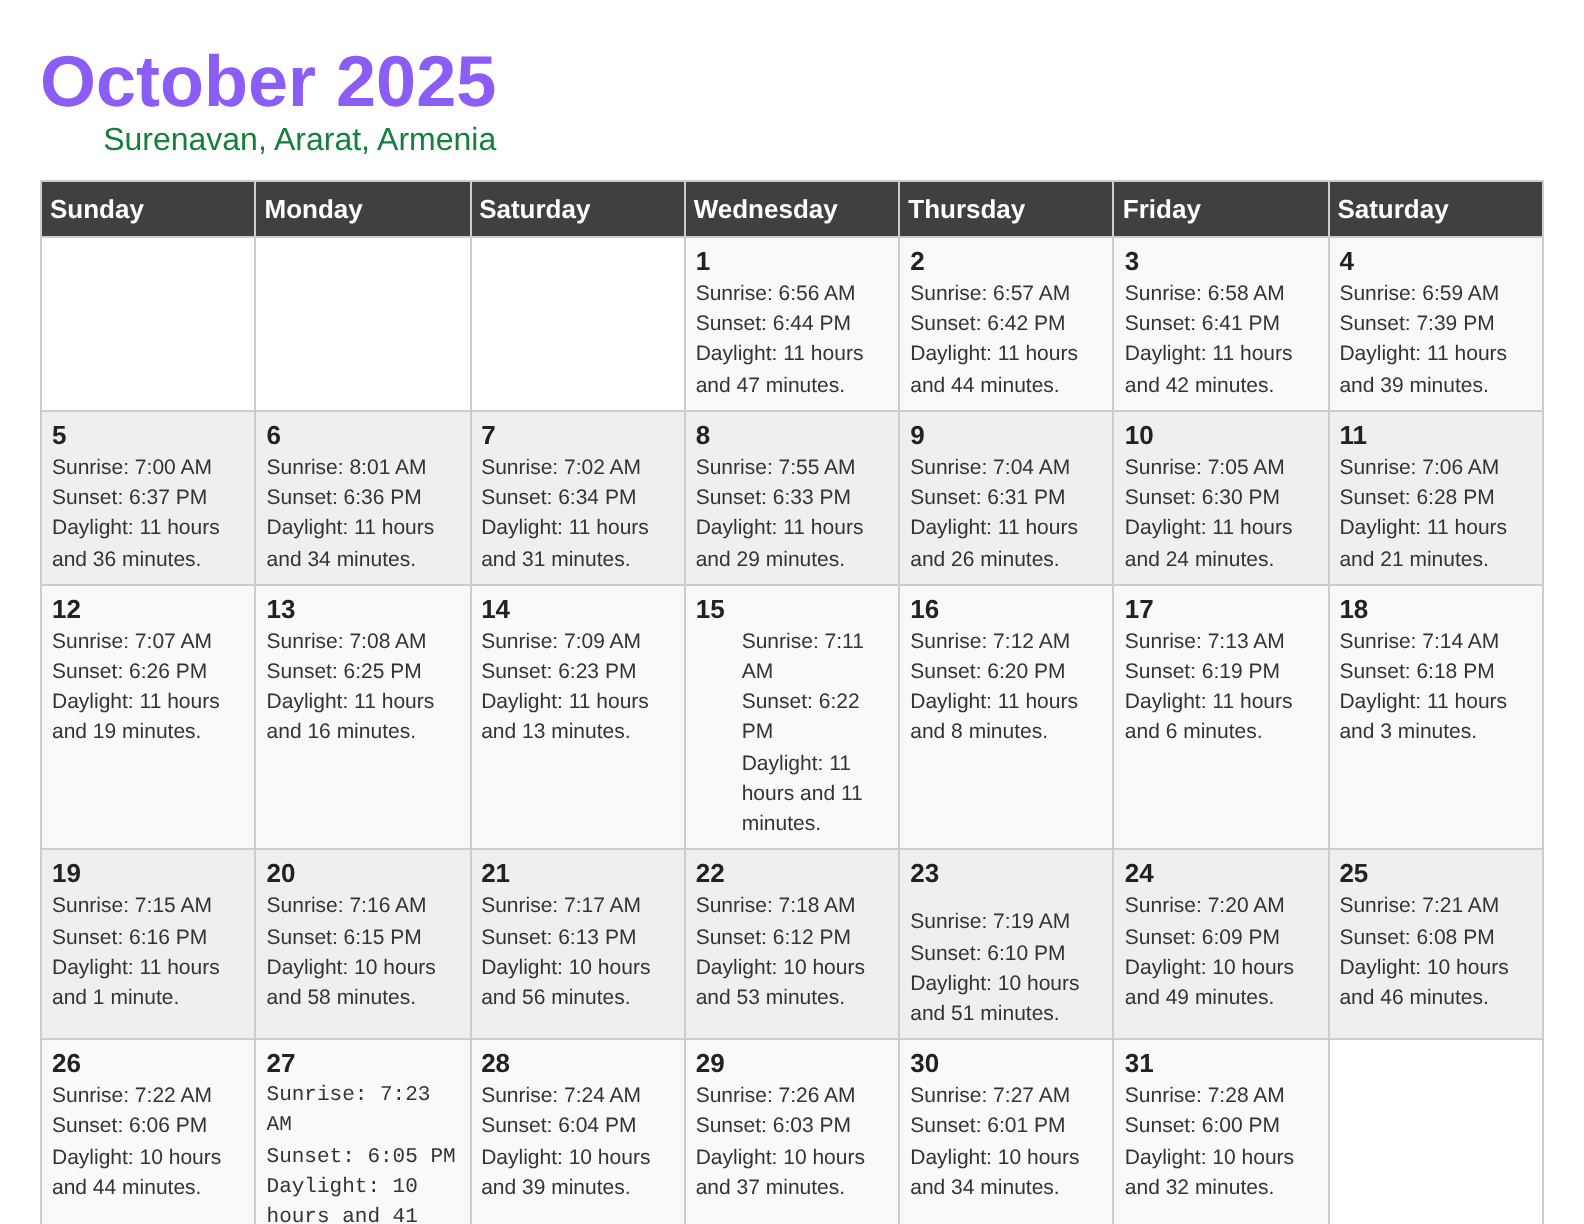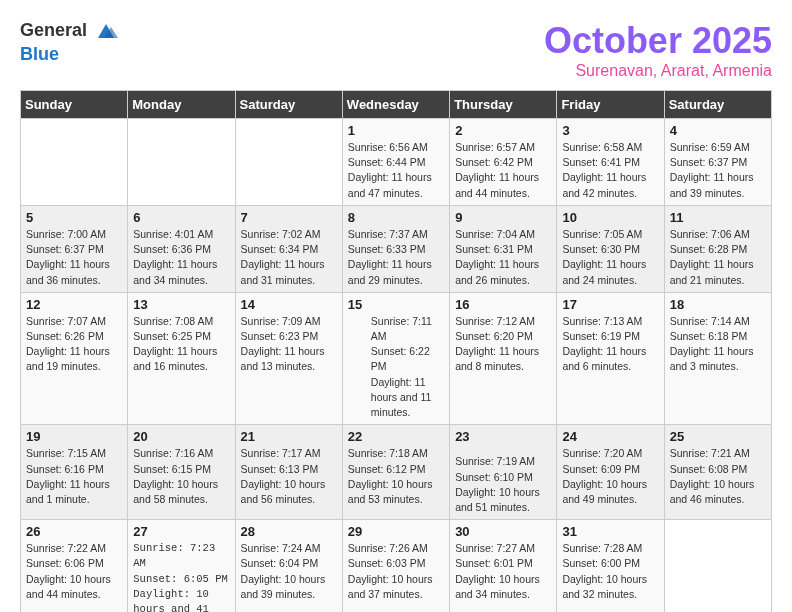--- a/index.html
+++ b/index.html
@@ -28,21 +28,21 @@
     .title-block {
       text-align: right;
     }
     .month-title {
       font-size: 36px;
       font-weight: bold;
       color: #8b5cf6;
     }
     .subtitle {
       font-size: 16px;
-      color: #ec4899;
+      color: #15803d;
     }
     .calendar {
       width: 100%;
       border-collapse: collapse;
       font-size: 11px;
     }
     .calendar thead tr th {
       background-color: #404040;
       color: #fff;
       padding: 6px 4px;
@@ -74,32 +74,20 @@
     .day-info {
       font-size: 10.5px;
       line-height: 1.45;
       color: #333;
     }
   </style>
 </head>
 <body>
 
 <div class="header">
-  <div class="logo">
-    <div>
-      <span>
-        <span style="font-size:18px;font-weight:bold;color:#333;">General</span>
-        <svg class="logo-icon" viewBox="0 0 24 24" style="display:inline-block;vertical-align:middle;">
-          <polygon points="4,18 12,4 20,18" fill="#2176c7"></polygon>
-          <polygon points="10,18 17,7 24,18" fill="#1a5fa8" opacity="0.6"></polygon>
-        </svg>
-      </span><br>
-      <span style="font-size:18px;font-weight:bold;color:#2176c7;">Blue</span>
-    </div>
-  </div>
   <div class="title-block">
     <div class="month-title">October 2025</div>
     <div class="subtitle">Surenavan, Ararat, Armenia</div>
   </div>
 </div>
 
 <table class="calendar">
   <thead>
     <tr>
     <th>Sunday</th>
@@ -130,46 +118,46 @@
         </td>
         <td>
           <div class="day-number">3</div>
           <div class="day-info" style="white-space: pre-line;">Sunrise: 6:58 AM
 Sunset: 6:41 PM
 Daylight: 11 hours and 42 minutes.</div>
         </td>
         <td>
           <div class="day-number">4</div>
           <div class="day-info" style="white-space: pre-line;">Sunrise: 6:59 AM
-Sunset: 6:37 PM
+Sunset: 7:39 PM
 Daylight: 11 hours and 39 minutes.</div>
         </td>
       </tr>
       <tr>
         <td>
           <div class="day-number">5</div>
           <div class="day-info" style="white-space: pre-line;">Sunrise: 7:00 AM
 Sunset: 6:37 PM
 Daylight: 11 hours and 36 minutes.</div>
         </td>
         <td>
           <div class="day-number">6</div>
-          <div class="day-info" style="white-space: pre-line;">Sunrise: 4:01 AM
+          <div class="day-info" style="white-space: pre-line;">Sunrise: 8:01 AM
 Sunset: 6:36 PM
 Daylight: 11 hours and 34 minutes.</div>
         </td>
         <td>
           <div class="day-number">7</div>
           <div class="day-info" style="white-space: pre-line;">Sunrise: 7:02 AM
 Sunset: 6:34 PM
 Daylight: 11 hours and 31 minutes.</div>
         </td>
         <td>
           <div class="day-number">8</div>
-          <div class="day-info" style="white-space: pre-line;">Sunrise: 7:37 AM
+          <div class="day-info" style="white-space: pre-line;">Sunrise: 7:55 AM
 Sunset: 6:33 PM
 Daylight: 11 hours and 29 minutes.</div>
         </td>
         <td>
           <div class="day-number">9</div>
           <div class="day-info" style="white-space: pre-line;">Sunrise: 7:04 AM
 Sunset: 6:31 PM
 Daylight: 11 hours and 26 minutes.</div>
         </td>
         <td>

